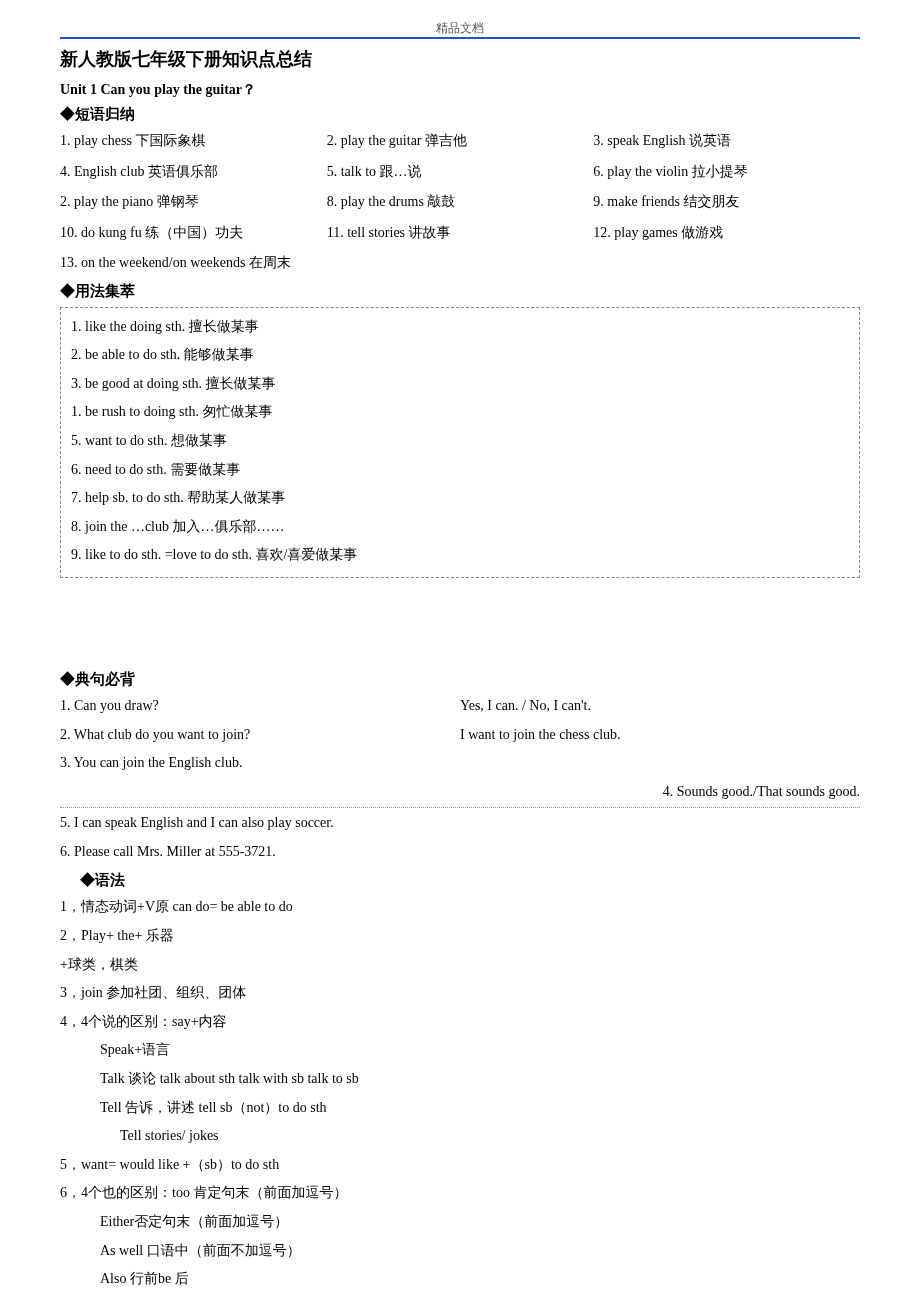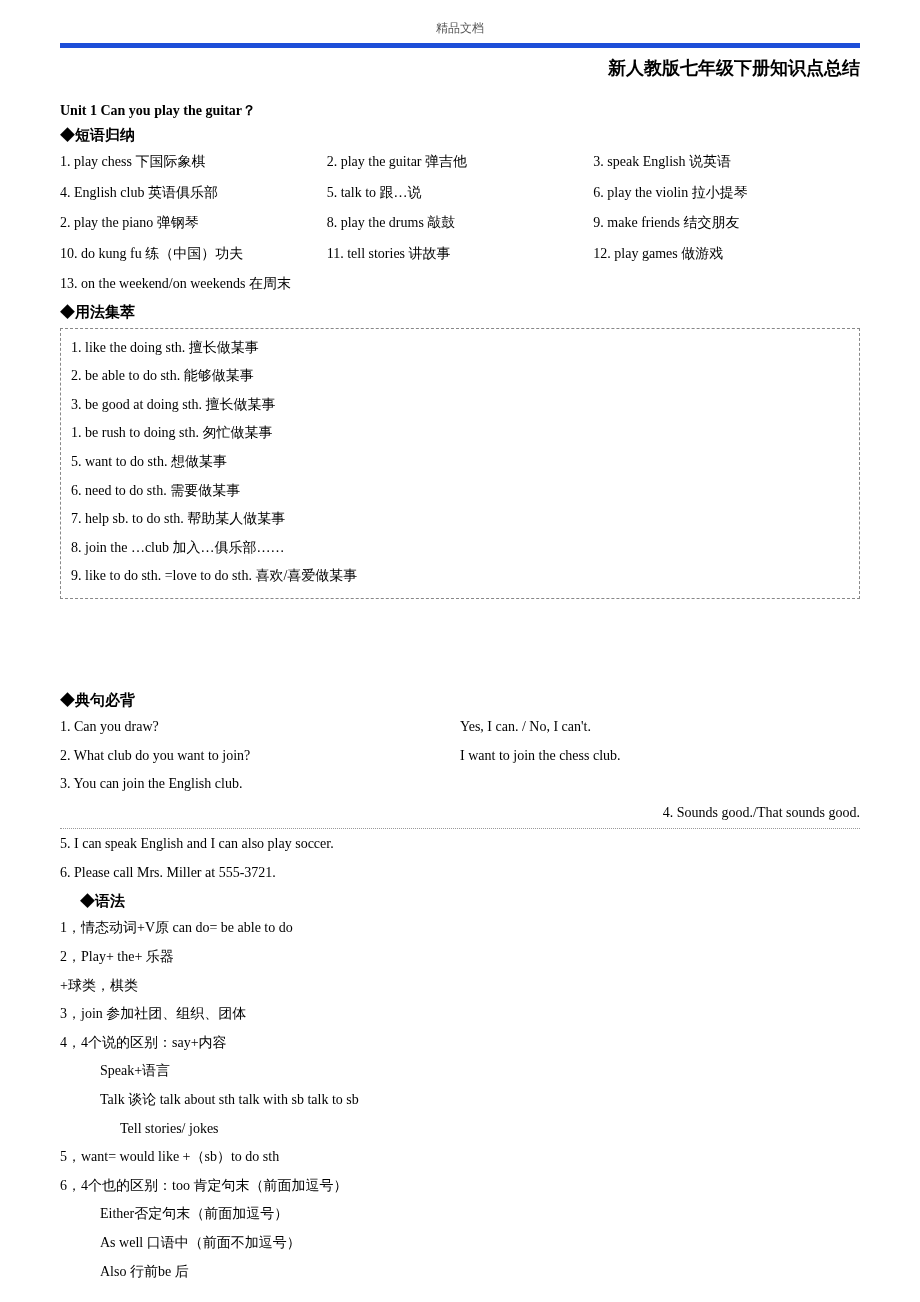--- a/index.html
+++ b/index.html
@@ -9,29 +9,29 @@
       font-size: 14px;
       color: #000;
       width: 920px;
       min-height: 1302px;
       padding: 20px 60px 40px 60px;
     }
     .top-label {
       text-align: center;
       font-size: 12px;
       color: #555;
-      border-bottom: 5px solid #1d4ed8;
-      padding-bottom: 6px;
+      border-bottom: 2px solid #1d4ed8;
+      padding-bottom: 0;
       margin-bottom: 8px;
     }
     .main-title {
-      text-align: right;
+      text-align: left;
       font-size: 18px;
       font-weight: bold;
-      margin-bottom: 22px;
+      margin-bottom: 10px;
     }
     .unit-title {
       font-size: 14px;
       font-weight: bold;
       margin-bottom: 6px;
     }
     .section-title {
       font-size: 15px;
       font-weight: bold;
       margin-bottom: 4px;
@@ -139,20 +139,21 @@
 <div class="section-title indent1">◆语法</div>
 
 <div>
   <div class="line">1，情态动词+V原  can do= be able to do</div>
   <div class="line">2，Play+ the+ 乐器</div>
   <div class="line">   +球类，棋类</div>
   <div class="line">3，join 参加社团、组织、团体</div>
   <div class="line">4，4个说的区别：say+内容</div>
   <div class="line indent2">        Speak+语言</div>
   <div class="line indent2">        Talk 谈论 talk about sth   talk with sb   talk to sb</div>
+  <div class="line indent2">        Tell 告诉，讲述 tell sb（not）to do sth</div>
   <div class="line indent3">               Tell stories/ jokes</div>
   <div class="line">5，want= would like +（sb）to do sth</div>
   <div class="line">6，4个也的区别：too 肯定句末（前面加逗号）</div>
   <div class="line indent2">        Either否定句末（前面加逗号）</div>
   <div class="line indent2">        As well 口语中（前面不加逗号）</div>
   <div class="line indent2">        Also 行前be 后</div>
 
 </div>
 
 </body></html>

